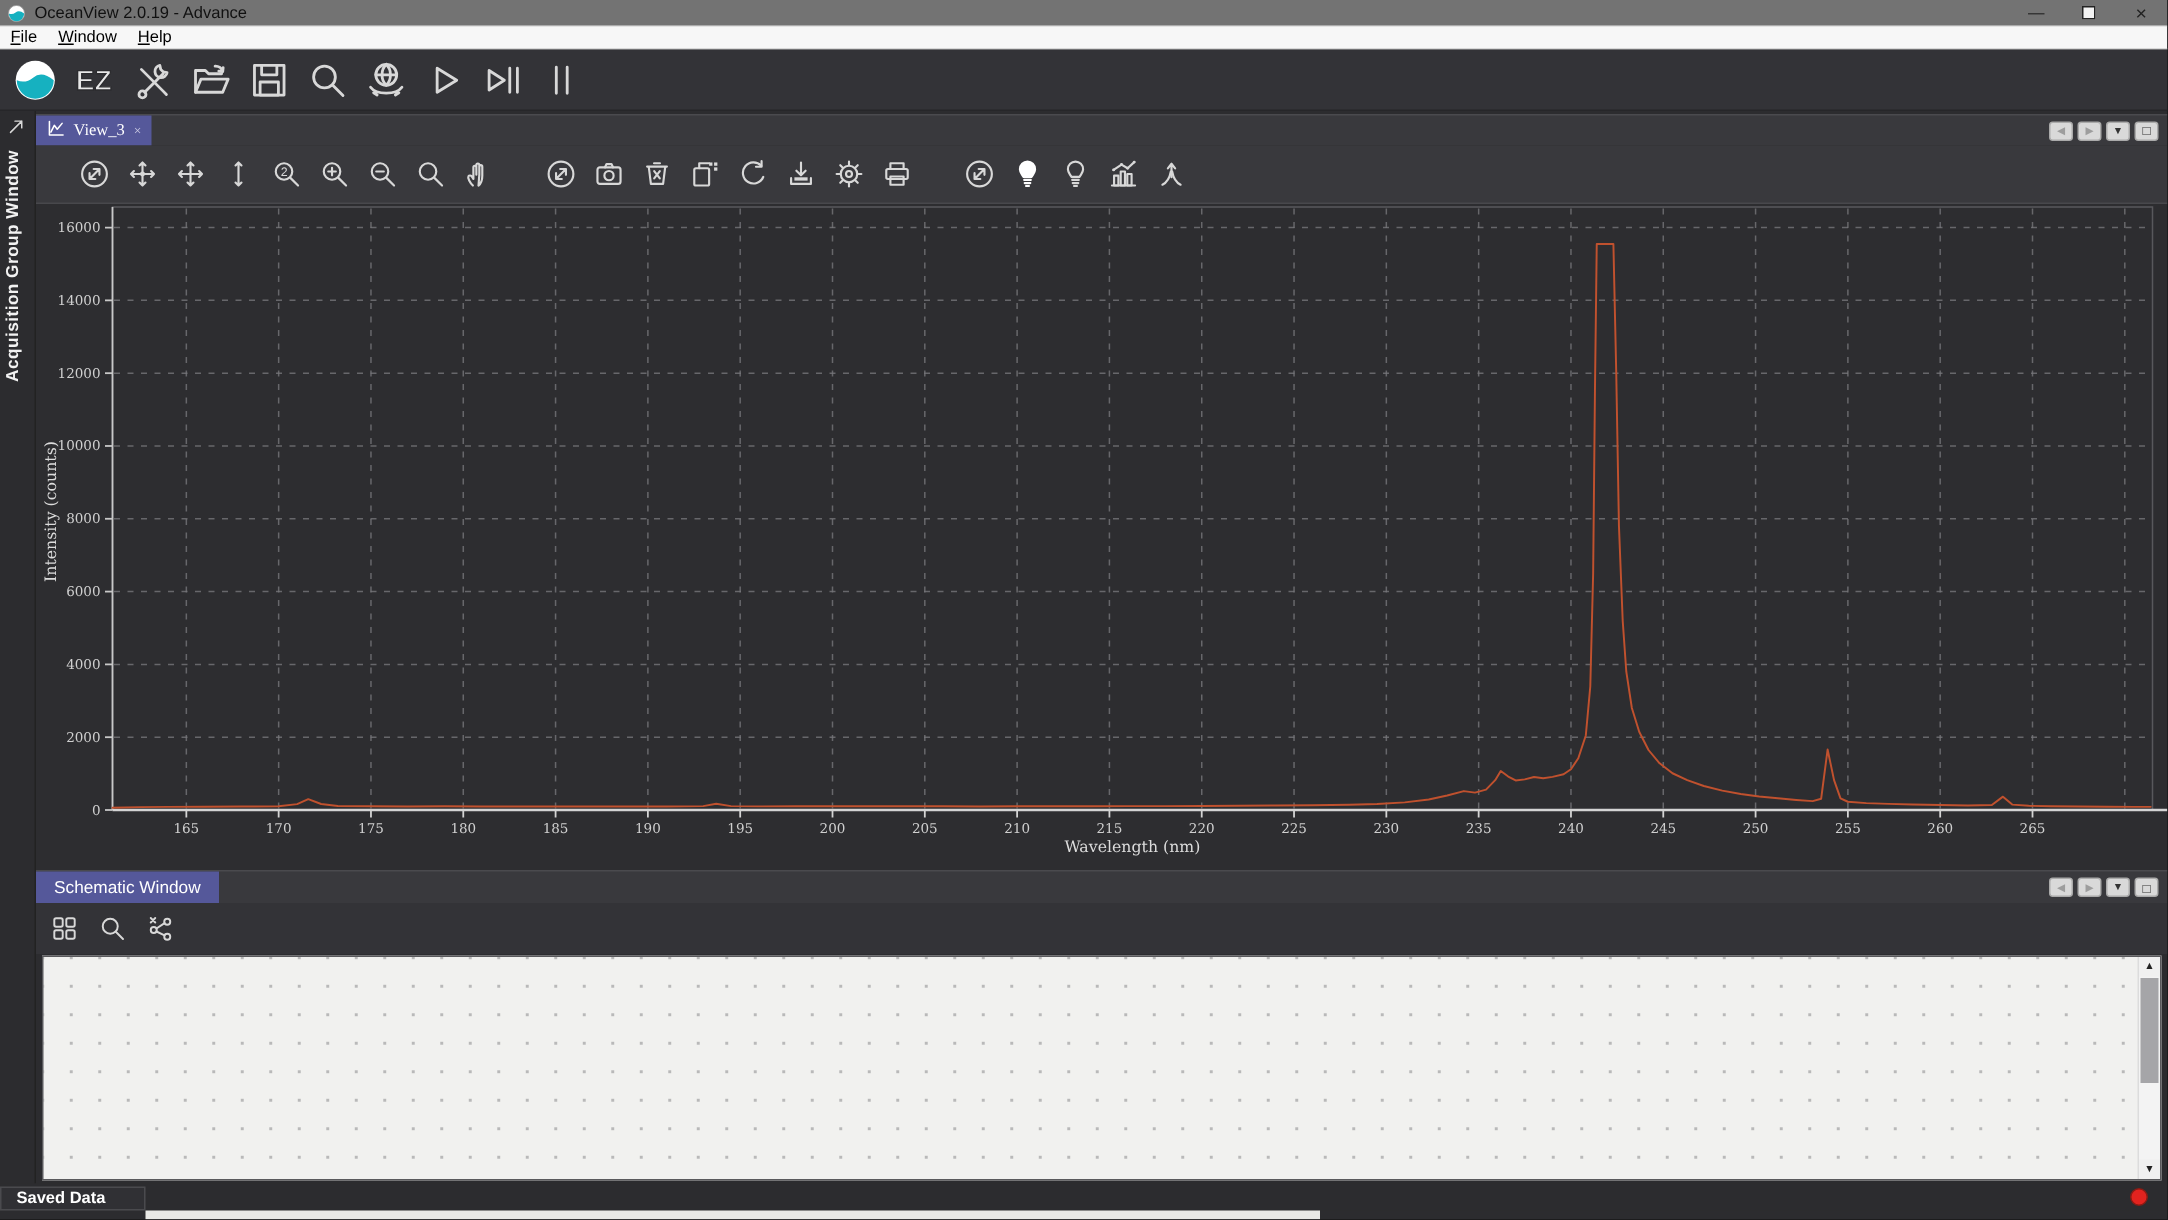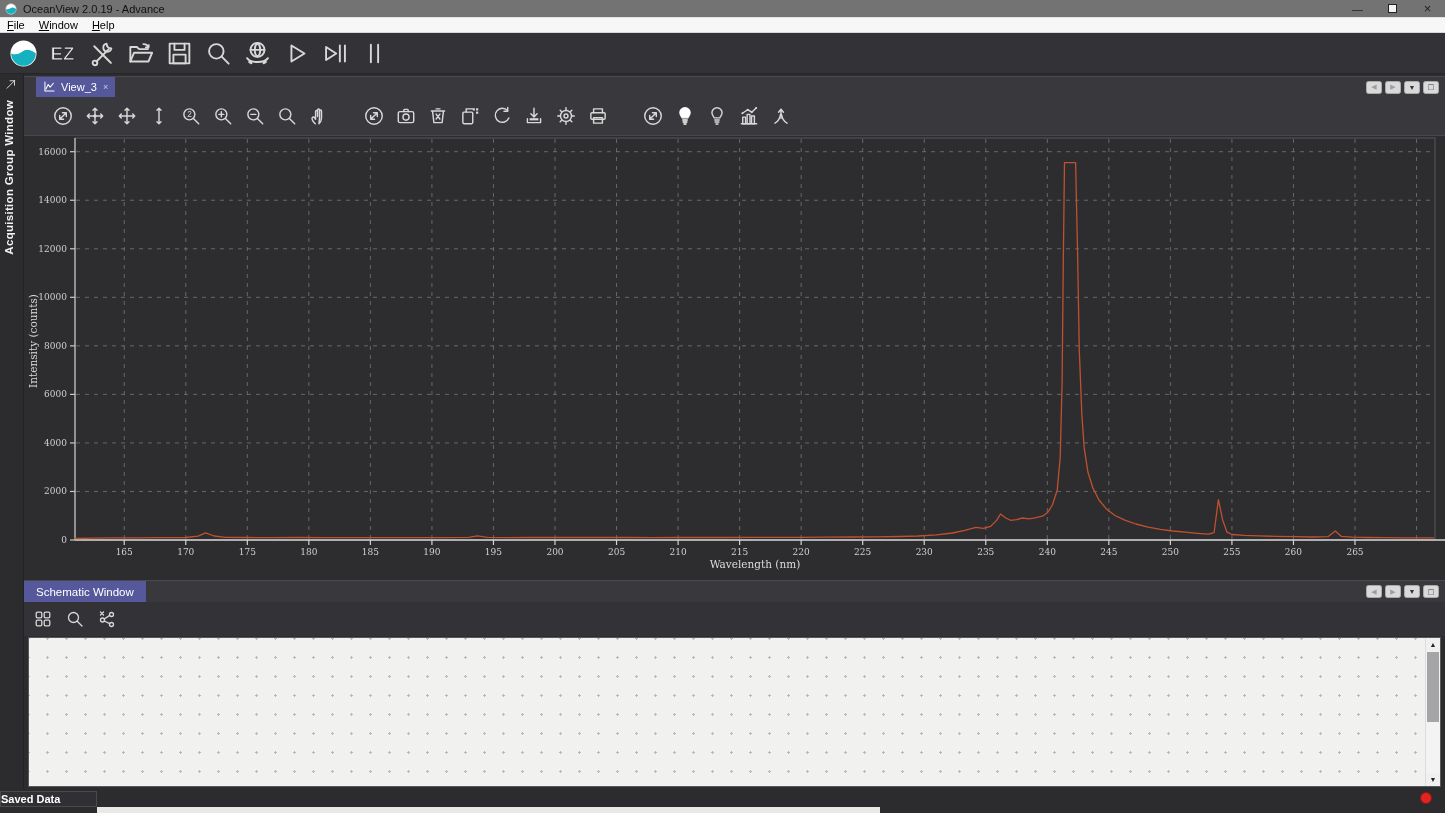--- a/index.html
+++ b/index.html
@@ -39,21 +39,21 @@
   .sidebar-label{position:absolute;top:26px;left:3px;writing-mode:vertical-rl;transform:rotate(180deg);
            color:#f2f2f2;font-weight:700;font-size:11.5px;white-space:nowrap;letter-spacing:.3px;}
 
   
   .panel-header{position:absolute;left:24px;width:1421px;background:#39393d;display:flex;
            align-items:center;box-sizing:border-box;border-top:1px solid #4a4a4e;}
   .view-header{top:76px;height:21px;}
   .schem-header{top:580px;height:22px;gap:12px;}
   .tab{height:100%;display:flex;align-items:center;background:#55589a;color:#fff;
        font-size:11px;padding:0 7px;gap:5px;box-sizing:border-box;}
-  .tab-view{margin-left:12px;}
+  .tab-view{margin-left:0;font-family:Liberation Serif, serif;}
   .tab-schem{margin-left:0;padding:0 12px;font-size:11.5px;}
   .tab .close-x{font-size:9px;color:#c9c9e2;margin-left:1px;}
   .tab svg{width:13px;height:13px;}
   .panel-controls{margin-left:auto;display:flex;align-items:center;gap:3px;padding-right:6px;}
   .pc-btn{width:16px;height:13px;background:#d9d9d9;border-radius:2.5px;font-size:7px;color:#333;
           display:flex;align-items:center;justify-content:center;border:1px solid #aaa;box-sizing:border-box;}
   .pc-btn.disabled{color:#9d9d9d;}
   .pc-btn.max{font-size:9px;font-weight:700;}
 
   
@@ -81,21 +81,21 @@
            border-left:1px solid #dcdcdc;}
   .sb-arrow{position:absolute;left:0;width:14px;height:13px;display:flex;align-items:center;
            justify-content:center;font-size:7px;color:#222;background:#f0f0f0;}
   .sb-up{top:0;}  .sb-down{bottom:0;}
   .sb-thumb{position:absolute;left:1px;right:1px;top:14px;height:70px;background:#a5a5a8;}
 
   
   .statusbar{position:absolute;left:0;top:789px;width:100%;height:18px;background:#2c2c2f;}
   .status-tab{position:absolute;left:0;top:2px;width:97px;height:16px;background:#303034;
            border:1px solid #4a4a4e;color:#fff;font-weight:700;font-size:11px;display:flex;
-           align-items:center;box-sizing:border-box;}
+           align-items:center;padding-left:10px;box-sizing:border-box;}
   .red-dot{position:absolute;right:13px;top:3px;width:12px;height:12px;border-radius:50%;
            background:#e2231f;border:1px solid #8a1b14;box-sizing:border-box;}
   .bottom-strip{position:absolute;left:97px;top:807px;width:783px;height:6px;background:#e9e9e6;}
 </style>
 </head>
 <body>
 
 <div id="app">
 
   <div class="titlebar">

